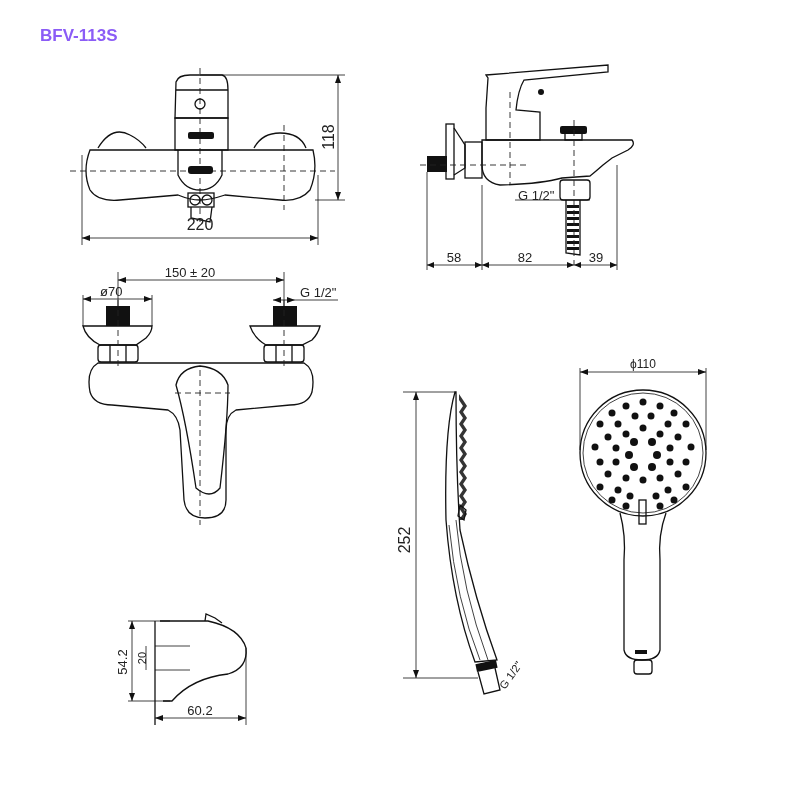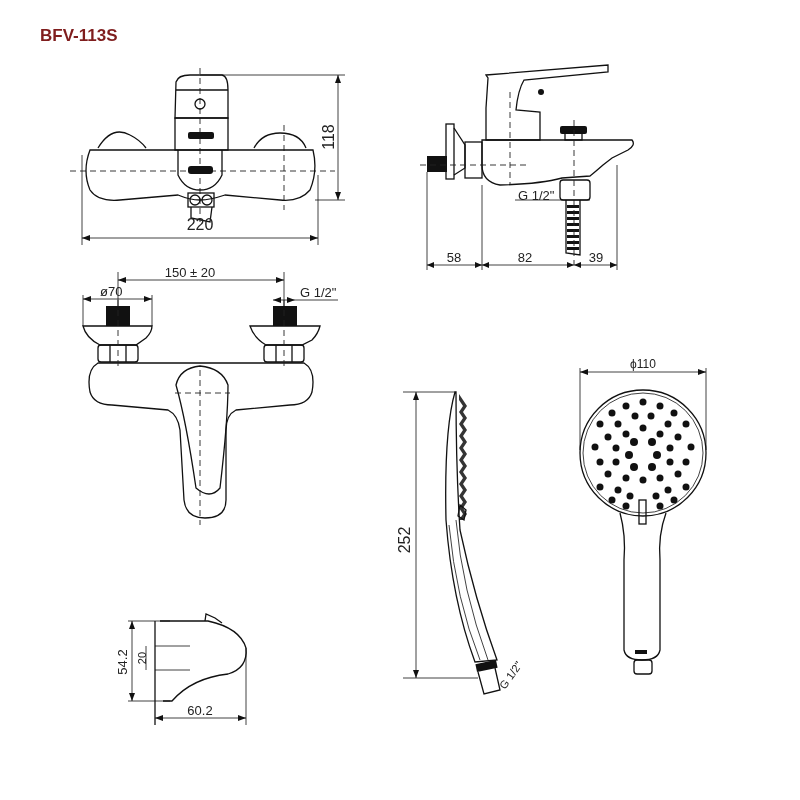--- a/index.html
+++ b/index.html
@@ -1,18 +1,18 @@
 <!DOCTYPE html>
 <html><head>
 <meta charset="utf-8">
 <style>
   html,body{margin:0;padding:0;background:#ffffff;}
   body{width:800px;height:800px;position:relative;overflow:hidden;font-family:"Liberation Sans",sans-serif;}
   svg{position:absolute;left:0;top:0;}
-  .title{position:absolute;left:40px;top:26px;font-weight:bold;font-size:17px;color:#7f1d1d;}
+  .title{position:absolute;left:40px;top:26px;font-weight:bold;font-size:17px;color:#8b5cf6;}
   .lbl{font-family:"Liberation Sans",sans-serif;fill:#222;}
   .ln{stroke:#111;fill:none;stroke-width:1.3;}
   .thin{stroke:#111;fill:none;stroke-width:0.8;}
   .dash{stroke:#222;fill:none;stroke-width:0.9;stroke-dasharray:6 4;}
   .solid{fill:#111;}
 </style>
 </head>
 <body>
 
 <div class="title">BFV-113S</div>

